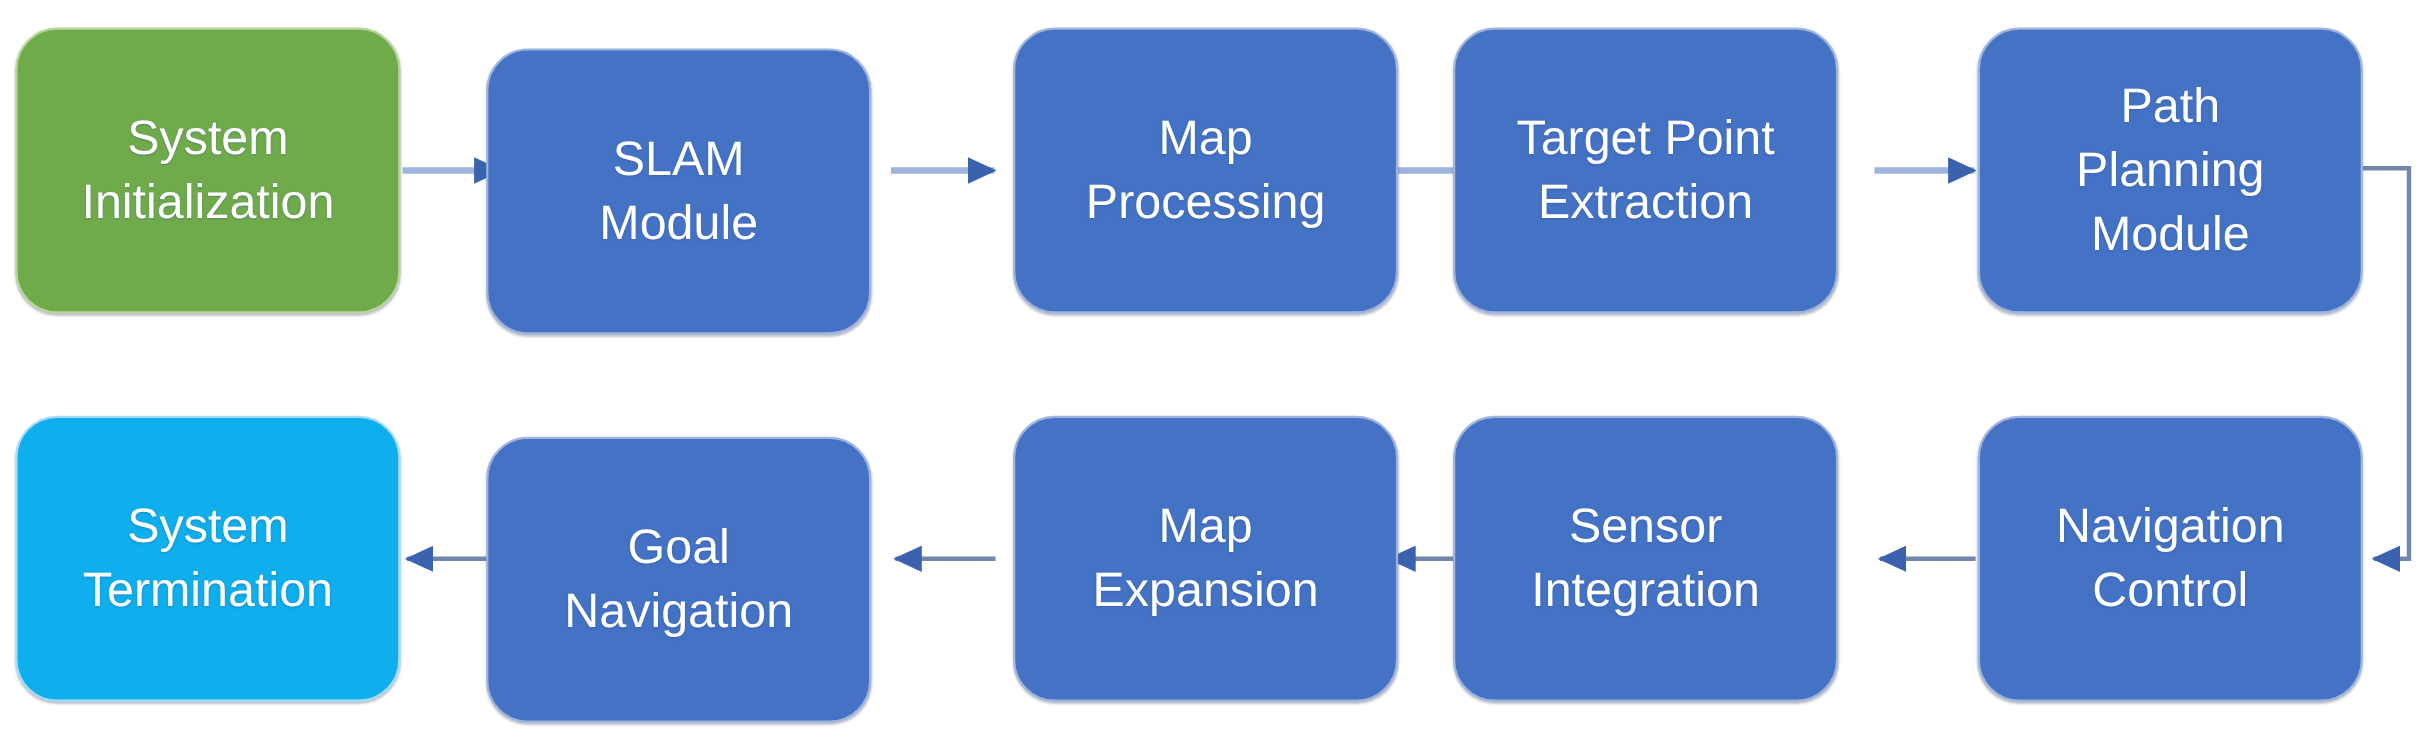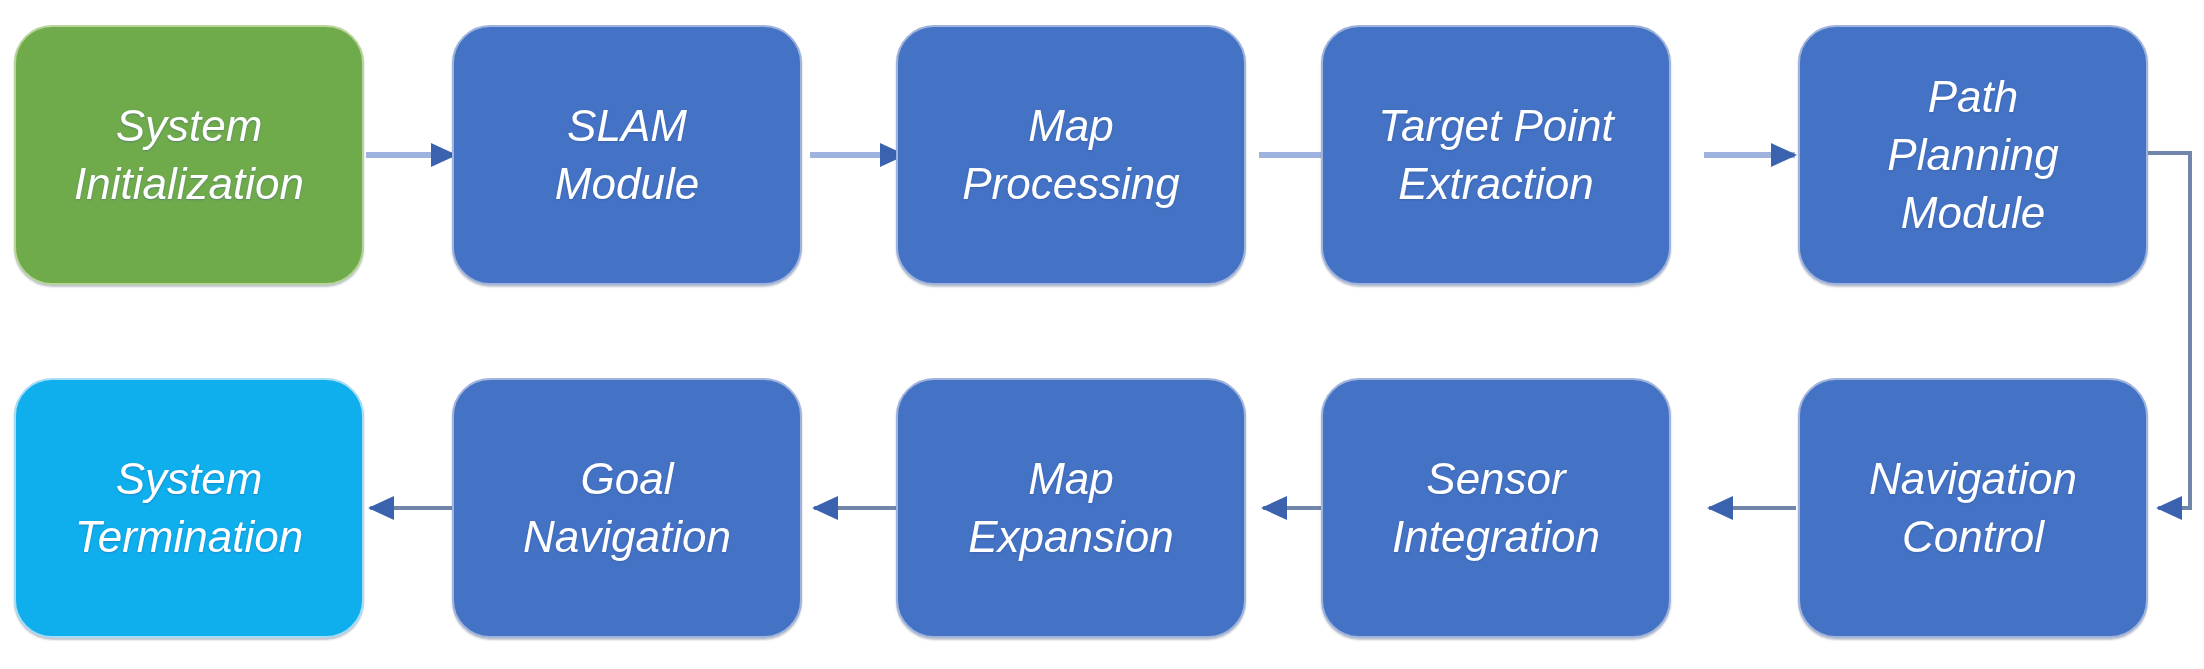--- a/index.html
+++ b/index.html
@@ -6,21 +6,20 @@
   body {
     background: var(--background, #ffffff);
     font-family: "Liberation Sans", sans-serif;
   }
   .canvas {
     position: relative;
     width: 2204px;
     height: 669px;
     background: var(--background, #ffffff);
     overflow: hidden;
-    font-style: italic;
   }
   .edges-layer {
     position: absolute;
     left: 0; top: 0;
     width: 2204px; height: 669px;
     z-index: 1;
   }
   .edge-light { stroke: var(--arrow-line-light); stroke-width: 6; fill: none; }
   .edge-dark  { stroke: var(--arrow-line-dark);  stroke-width: 4; fill: none; }
   .node {
@@ -42,22 +41,22 @@
     text-align: center;
     white-space: pre-line;
     text-shadow: 0 1px 2px rgba(50, 80, 150, 0.40);
   }
   .node-green { background: var(--node-green); border: 2px solid var(--node-green-border); }
   .node-blue  { background: var(--node-blue);  border: 2px solid var(--node-blue-border); }
   .node-cyan  { background: var(--node-cyan);  border: 2px solid var(--node-cyan-border); }
   .row1 { top: 25px; }
   .row2 { top: 378px; }
   .col1 { left: 14px; }
-  .col2 { left: 452px; }
-  .col3 { left: 896px; }
+  .col2 { left: 442px; margin-top: 19px; }
+  .col3 { left: 921px; }
   .col4 { left: 1321px; }
   .col5 { left: 1798px; align-items: center; }
 </style>
 </head>
 <body>
 
 <div class="canvas">
 
   <svg class="edges-layer" viewBox="0 0 2204 669" xmlns="http://www.w3.org/2000/svg">
     <defs>

